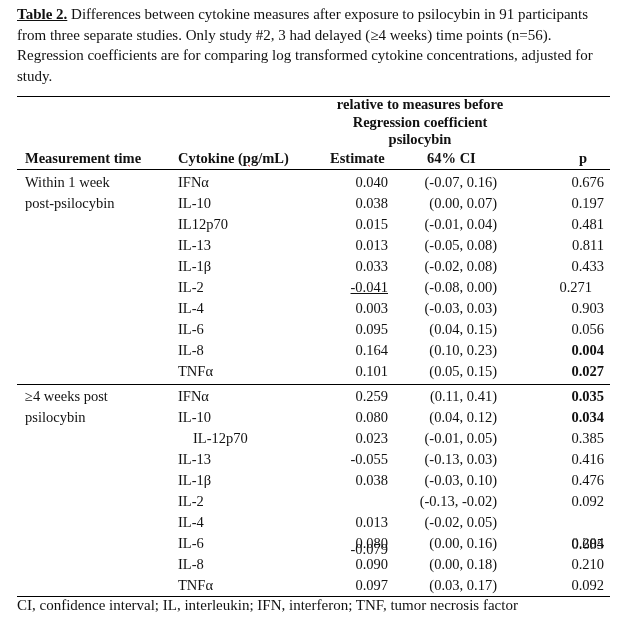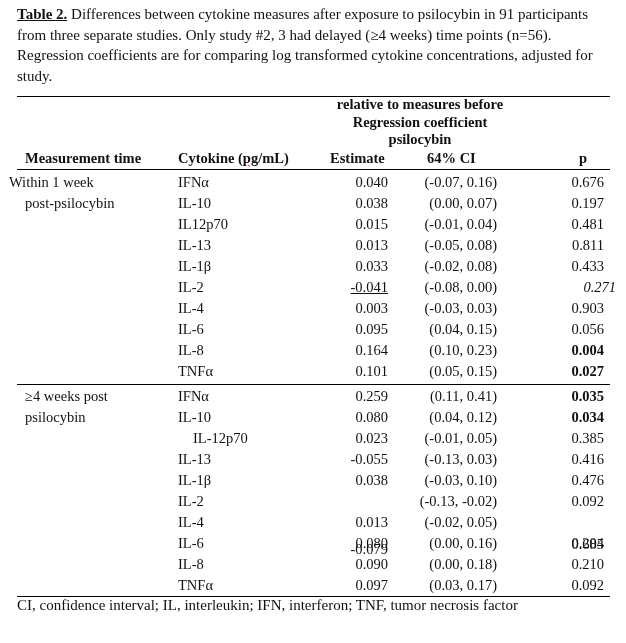--- a/index.html
+++ b/index.html
@@ -46,21 +46,21 @@
 
 <div class="col-head" style="left:25px;">Measurement time</div>
 <div class="col-head" style="left:178px;"><span>Cytokine (</span><span class="spell">pg</span><span>/mL)</span></div>
 <div class="col-head" style="left:330px;">Estimate</div>
 <div class="col-head" style="left:427px;">64% CI</div>
 <div class="col-head" style="left:579px;">p</div>
 
 <div class="rule" style="top:169px;"></div>
 
 <div id="table-body">
-    <div class="cell " style="left: 9px; top: 174px; text-align: right;">Within 1 week</div>
+    <div class="cell " style="left: 25px; top: 174px; text-align: right;">Within 1 week</div>
     <div class="cell " style="left: 25px; top: 195px;">post-psilocybin</div>
     <div>
       <div class="cell " style="left: 178px; top: 174px;">IFNα</div>
       <div class="cell r" style="right: 238px; top: 174px;">0.040</div>
       <div class="cell r" style="right: 129px; top: 174px;">(-0.07, 0.16)</div>
       <div class="cell r" style="right: 22px; top: 174px;">0.676</div>
     </div>
     <div>
       <div class="cell " style="left: 178px; top: 195px;">IL-10</div>
       <div class="cell r" style="right: 238px; top: 195px;">0.038</div>
@@ -82,21 +82,21 @@
     <div>
       <div class="cell " style="left: 178px; top: 258px;">IL-1β</div>
       <div class="cell r" style="right: 238px; top: 258px;">0.033</div>
       <div class="cell r" style="right: 129px; top: 258px;">(-0.02, 0.08)</div>
       <div class="cell r" style="right: 22px; top: 258px;">0.433</div>
     </div>
     <div>
       <div class="cell " style="left: 178px; top: 279px;">IL-2</div>
       <div class="cell r" style="right: 238px; top: 279px; text-decoration: underline;">-0.041</div>
       <div class="cell r" style="right: 129px; top: 279px;">(-0.08, 0.00)</div>
-      <div class="cell r" style="right: 10px; top: 279px; font-style: italic;">0.271</div>
+      <div class="cell r" style="right: 34px; top: 279px;">0.271</div>
     </div>
     <div>
       <div class="cell " style="left: 178px; top: 300px;">IL-4</div>
       <div class="cell r" style="right: 238px; top: 300px;">0.003</div>
       <div class="cell r" style="right: 129px; top: 300px;">(-0.03, 0.03)</div>
       <div class="cell r" style="right: 22px; top: 300px;">0.903</div>
     </div>
     <div>
       <div class="cell " style="left: 178px; top: 321px;">IL-6</div>
       <div class="cell r" style="right: 238px; top: 321px;">0.095</div>

